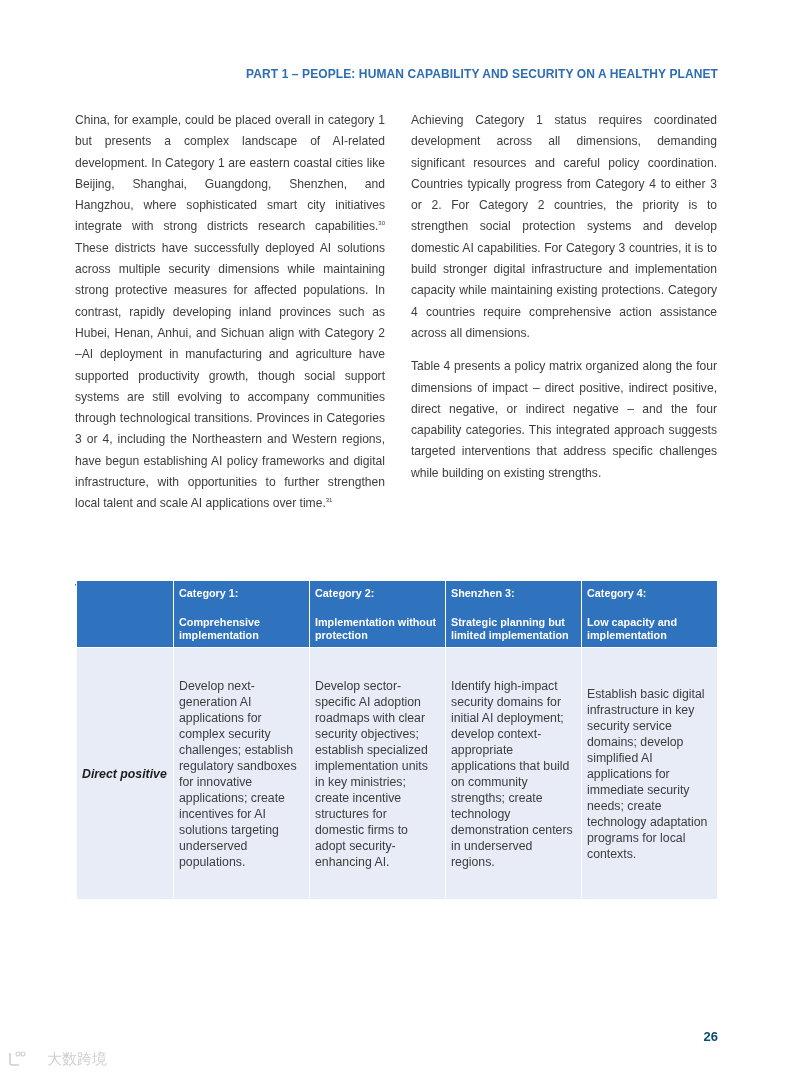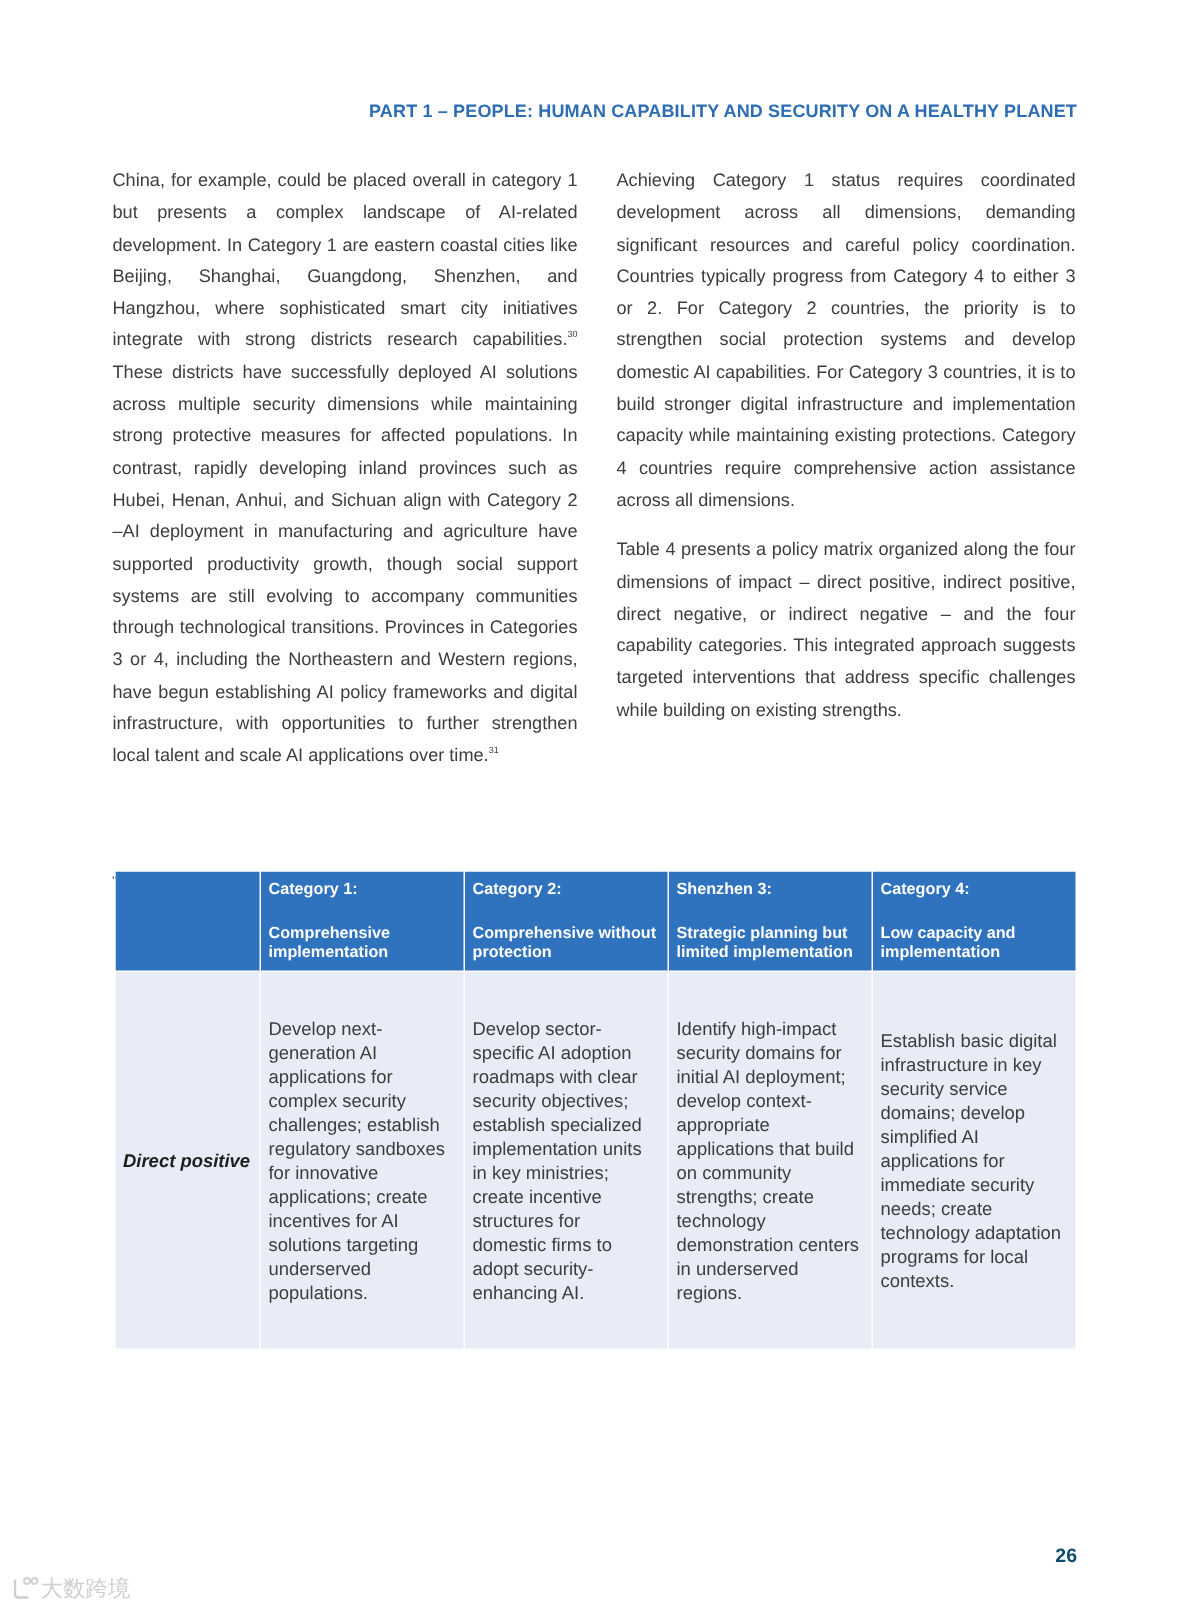--- a/index.html
+++ b/index.html
@@ -12,21 +12,21 @@
   .col p + p { margin-top: 12px; }
   sup { font-size: 6px; vertical-align: super; line-height: 0; }
   .table-title { position: absolute; top: 549px; left: 75px; font-size: 13.2px; font-weight: bold; color: #255a96; margin-top: 32px; }
   table.matrix { position: absolute; top: 580px; left: 76px; width: 641px; border-collapse: collapse; table-layout: fixed; }
   table.matrix th, table.matrix td { border: 1px solid #ffffff; vertical-align: middle; }
   table.matrix th { background: #2f72bd; color: #ffffff; text-align: left; font-size: 10.8px; line-height: 12.2px; font-weight: bold; padding: 0 6px 0 5px; height: 66px; }
   table.matrix th .cat-num { display: block; margin-bottom: 17px; }
   table.matrix td { background: #e7ecf6; font-size: 12.3px; line-height: 16px; color: #3d3d3d; padding: 0 6px 0 5px; height: 251px; }
   table.matrix td.rowhead { font-weight: bold; font-style: italic; color: #1e1e1e; }
   .page-number { position: absolute; top: 1029px; right: 75px; font-size: 13px; font-weight: bold; color: #0c4a6e; }
-  .watermark { position: absolute; left: 7px; top: 1050px; font-size: 15px; color: #cfcfcf; display: flex; align-items: center; gap: 0; }
+  .watermark { position: absolute; left: 7px; top: 1050px; font-size: 15px; color: #cfcfcf; display: flex; align-items: center; gap: 20px; }
   .watermark .wm-icon { font-size: 13px; color: #cfcfcf; }
 </style>
 </head>
 <body>
 
 <div class="running-header">PART 1 – PEOPLE: HUMAN CAPABILITY AND SECURITY ON A HEALTHY PLANET</div>
 
 <div class="col col-left">
   <p><span>China, for example, could be placed overall in category 1 but presents a complex landscape of AI-related development. In Category 1 are eastern coastal cities like Beijing, Shanghai, Guangdong, Shenzhen, and Hangzhou, where sophisticated smart city initiatives integrate with strong districts research capabilities.</span><sup>30</sup><span> These districts have successfully deployed AI solutions across multiple security dimensions while maintaining strong protective measures for affected populations. In contrast, rapidly developing inland provinces such as Hubei, Henan, Anhui, and Sichuan align with Category 2 –AI deployment in manufacturing and agriculture have supported productivity growth, though social support systems are still evolving to accompany communities through technological transitions. Provinces in Categories 3 or 4, including the Northeastern and Western regions, have begun establishing AI policy frameworks and digital infrastructure, with opportunities to further strengthen local talent and scale AI applications over time.</span><sup>31</sup></p>
 </div>
@@ -48,21 +48,21 @@
   </colgroup>
   <thead>
     <tr>
       <th></th>
       <th>
         <span class="cat-num">Category 1:</span>
         <span>Comprehensive implementation</span>
       </th>
       <th>
         <span class="cat-num">Category 2:</span>
-        <span>Comprehensive without protection</span>
+        <span>Implementation without protection</span>
       </th>
       <th>
         <span class="cat-num">Shenzhen 3:</span>
         <span>Strategic planning but limited implementation</span>
       </th>
       <th>
         <span class="cat-num">Category 4:</span>
         <span>Low capacity and implementation</span>
       </th>
     </tr>

